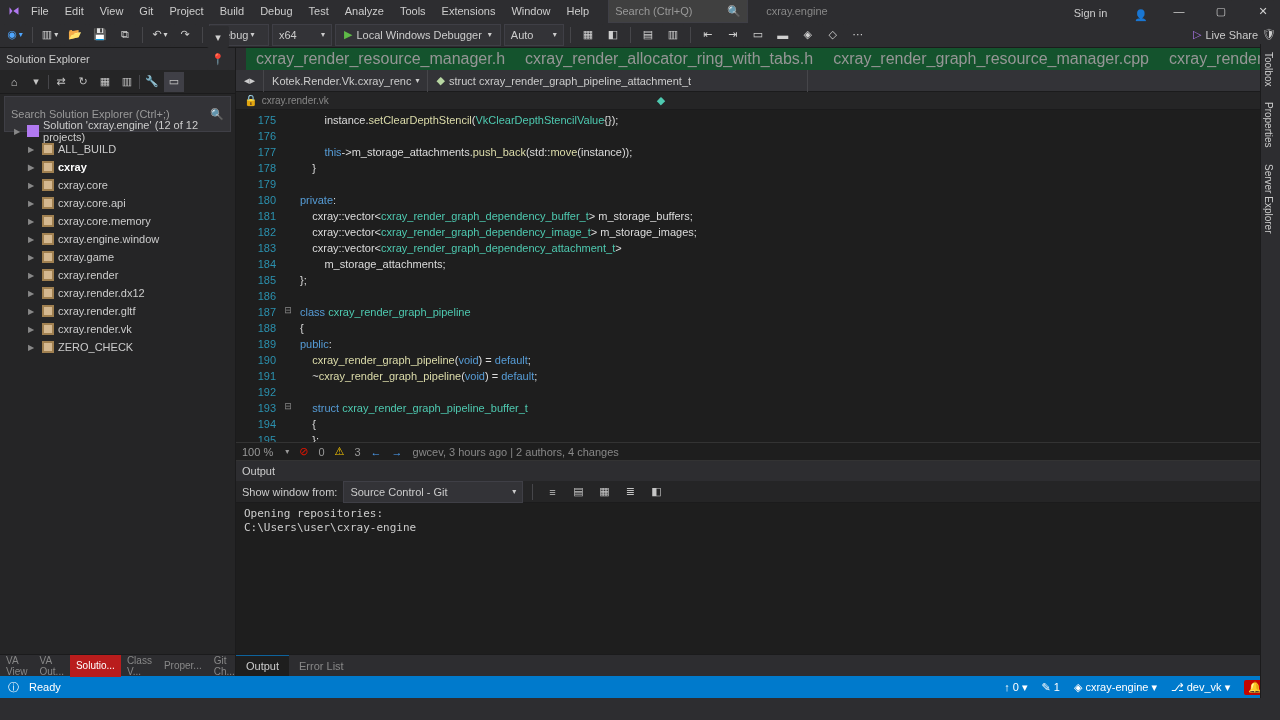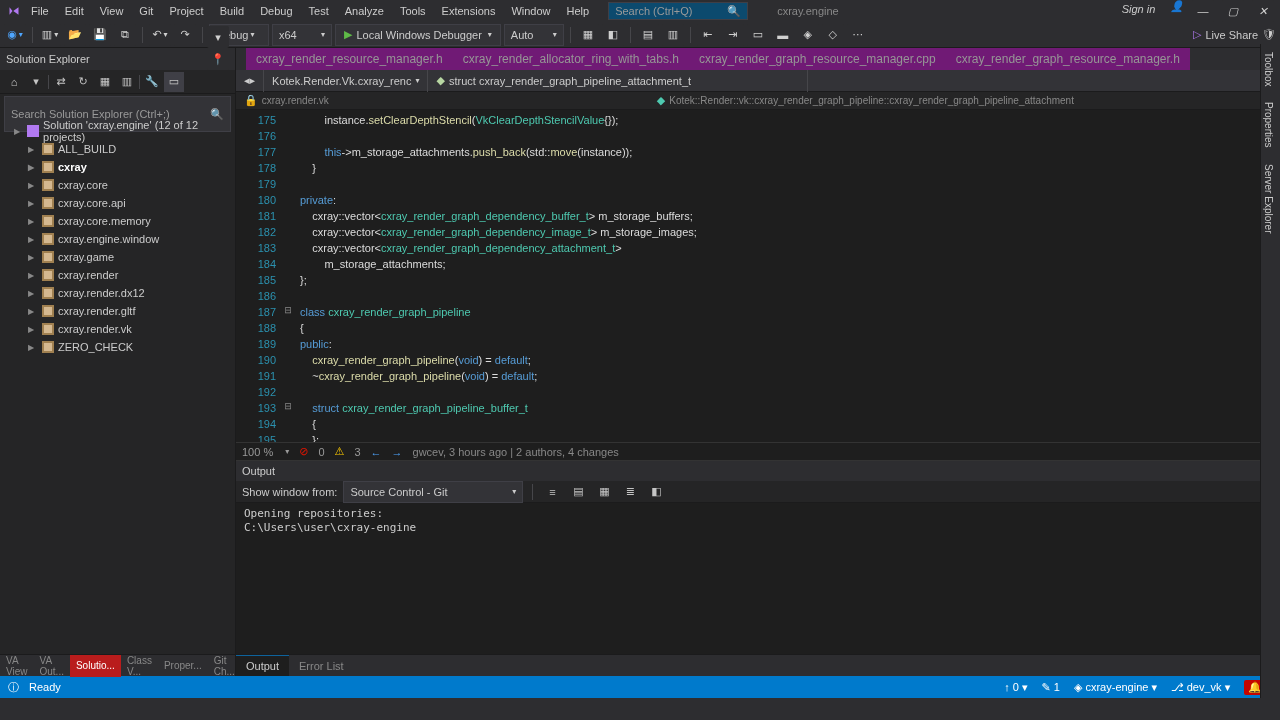--- a/index.html
+++ b/index.html
@@ -1,22 +1,22 @@
 <!DOCTYPE html>
 <html><head>
 <meta charset="utf-8">
 <style>
 * { margin:0; padding:0; box-sizing:border-box; font-family:"Segoe UI",Tahoma,sans-serif; font-size:11px; }
 body { background:#2d2d30; color:#ccc; overflow:hidden; width:1280px; height:720px; position:relative; }
 .menubar { height:22px; background:#2d2d30; display:flex; align-items:center; padding:0 6px; gap:2px; }
 .menubar .logo { width:16px; height:16px; display:inline-flex; align-items:center; justify-content:center; }
 .menubar .mi { padding:3px 7px; cursor:pointer; color:#ccc; }
-.menubar .search { margin-left:10px; width:140px; height:18px; background:#0c4a6e; border:1px solid #3f3f46; color:#999; padding:0 6px; display:flex; align-items:center; justify-content:space-between; }
-.menubar .ctx { margin-left:27px; color:#888; }
-.menubar .right { margin-left:auto; display:flex; align-items:flex-start; gap:8px;font-style:italic; }
+.menubar .search { margin-left:10px; width:140px; height:24px; background:#404040; border:1px solid #3f3f46; color:#999; padding:0 6px; display:flex; align-items:center; justify-content:space-between; }
+.menubar .ctx { margin-left:16px; color:#888; }
+.menubar .right { margin-left:auto; display:flex; align-items:flex-end; gap:20px; }
 .toolbar { height:26px; background:#2d2d30; border-bottom:1px solid #1b1b1c; display:flex; align-items:center; padding:0 4px; gap:3px; }
 .tbtn { width:22px; height:22px; display:flex; align-items:center; justify-content:center; cursor:pointer; color:#d0d0d0; background:#2d2d30; border-radius:2px; }
 .tsep { width:1px; height:16px; background:#46464a; margin:0 3px; }
 .tdrop { height:22px; background:#333337; border:1px solid #3f3f46; padding:0 6px; display:flex; align-items:center; color:#ccc; cursor:pointer; min-width:50px; }
 .tdrop.wide { min-width:60px; }
 .playbtn { height:22px; background:#333337; border:1px solid #3f3f46; padding:0 8px; display:flex; align-items:center; gap:4px; cursor:pointer; color:#ccc; }
 .playbtn .tri { color:#5fba47; }
 .liveshare { margin-left:auto; display:flex; align-items:center; gap:4px; color:#ccc; }
 .body-split { display:flex; height:628px; }
 .solution-panel { width:236px; background:#252526; display:flex; flex-direction:column; border-right:1px solid #1b1b1c; }
@@ -31,21 +31,21 @@
 .tree-row .tw { width:10px; color:#888; font-size:8px; }
 .tree-row.depth1 { padding-left:14px; }
 .tree-row.depth2 { padding-left:28px; }
 .tree-row.bold { font-weight:bold; color:#fff; }
 .tree-ico { width:14px; height:14px; display:inline-flex; align-items:center; justify-content:center; }
 .side-tabs { height:22px; background:#2d2d30; border-top:1px solid #1b1b1c; display:flex; align-items:center; }
 .side-tab { padding:0 6px; height:22px; display:flex; align-items:center; cursor:pointer; color:#888; font-size:10px; }
 .side-tab.active { background:#b91c1c; color:#fff; }
 .main-area { flex:1; display:flex; flex-direction:column; background:#1e1e1e; position:relative; }
 .tabbar { height:22px; background:#2d2d30; display:flex; align-items:flex-end; overflow:hidden; padding-left:10px; }
-.tab { height:22px; padding:0 10px; display:flex; align-items:center; gap:6px; cursor:pointer; color:#969696; background:#701a75; font-size:12px; white-space:nowrap; }
+.tab { height:22px; padding:0 10px; display:flex; align-items:center; gap:6px; cursor:pointer; color:#969696; background:#14532d; font-size:16px; white-space:nowrap; }
 .nav-context { height:22px; background:#333337; border-bottom:1px solid #1b1b1c; display:flex; align-items:center; }
 .nav-seg { padding:0 8px; height:22px; display:flex; align-items:center; border-right:1px solid #46464a; cursor:pointer; gap:4px; }
 .crumb-bar { height:18px; background:#252526; border-bottom:1px solid #1b1b1c; display:flex; align-items:center; padding:0 8px; gap:4px; }
 .crumb-seg { color:#888; font-size:10px; }
 .editor-wrap { flex:1; display:flex; background:#1e1e1e; position:relative; font-family:Consolas,monospace; font-size:12px; overflow:hidden; }
 .gutter { width:46px; background:#1e1e1e; text-align:right; padding:2px 6px 0 0; color:#2b91af; line-height:16px; }
 .gutter .ln { height:16px; font-size:11px; }
 .fold-col { width:12px; background:#1e1e1e; }
 .fold-col .fm { height:16px; display:flex; align-items:center; justify-content:center; color:#888; font-size:9px; }
 .code-col { flex:1; padding:2px 0 0 6px; line-height:16px; color:#dcdcdc; white-space:pre; }
@@ -342,21 +342,20 @@
           <span>struct cxray_render_graph_pipeline_attachment_t</span>
         </div>
       <div style="flex:1"></div>
 
     </div>
     <div class="crumb-bar">
       <span>🔒</span>
       <span class="crumb-seg">cxray.render.vk</span>
       <span style="flex-basis:320px"></span>
       <span style="color:#4ec9b0">◆</span>
-      <span class="crumb-seg">Kotek::Render::vk::cxray_render_graph_pipeline::cxray_render_graph_pipeline_attachment</span>
     </div>
     <div class="editor-wrap">
       <div class="gutter" id="gutter">
           <div class="ln">175</div>
           <div class="ln">176</div>
           <div class="ln">177</div>
           <div class="ln">178</div>
           <div class="ln">179</div>
           <div class="ln">180</div>
           <div class="ln">181</div>

